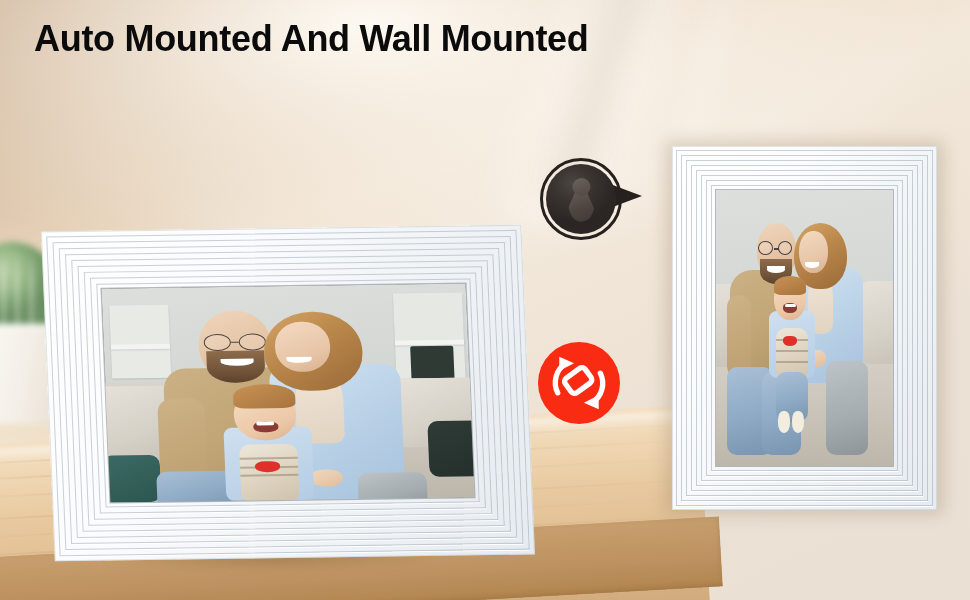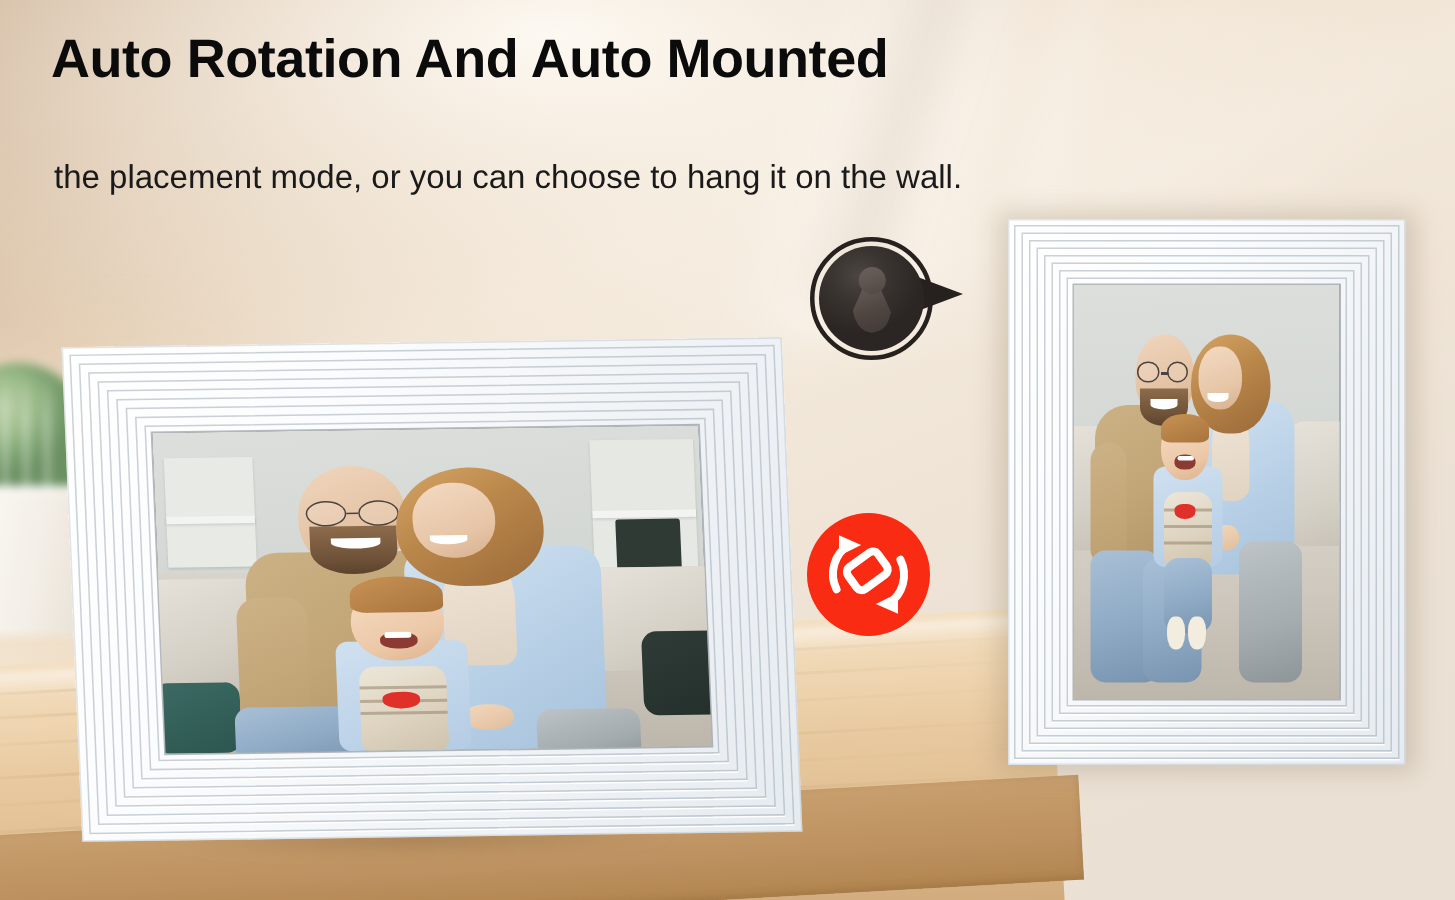--- a/index.html
+++ b/index.html
@@ -457,18 +457,17 @@
         <div class="b-mouth" style="left:38%; top:41%; width:8%; height:3.4%;"></div>
         <div class="b-teeth" style="left:39%; top:41.2%; width:6%; height:1.1%;"></div>
         <div class="b-toy" style="left:38%; top:53%; width:8%; height:3.4%;"></div>
         <div class="jeans" style="left:34%; top:66%; width:18%; height:18%;"></div>
         <div class="b-sock" style="left:35%; top:80%; width:7%; height:8%;"></div>
         <div class="b-sock" style="left:43%; top:80%; width:7%; height:8%;"></div>
       </div>
     </div>
   </div>
 
-  <div class="headline" style="left:34px; top:18px; font-size:36px; line-height:42px;">Auto Rotation And Auto Mounted</div>
-
-
-  <div class="subline" style="left:36px; top:104px; font-size:22px; line-height:28px;">the placement mode, or you can choose to hang it on the wall.</div>
+  <div class="headline" style="left:34px; top:18px; font-size:36px; line-height:42px;">Auto Mounted And Wall Mounted</div>
+
+
 
 </div>
 
 </body></html>

